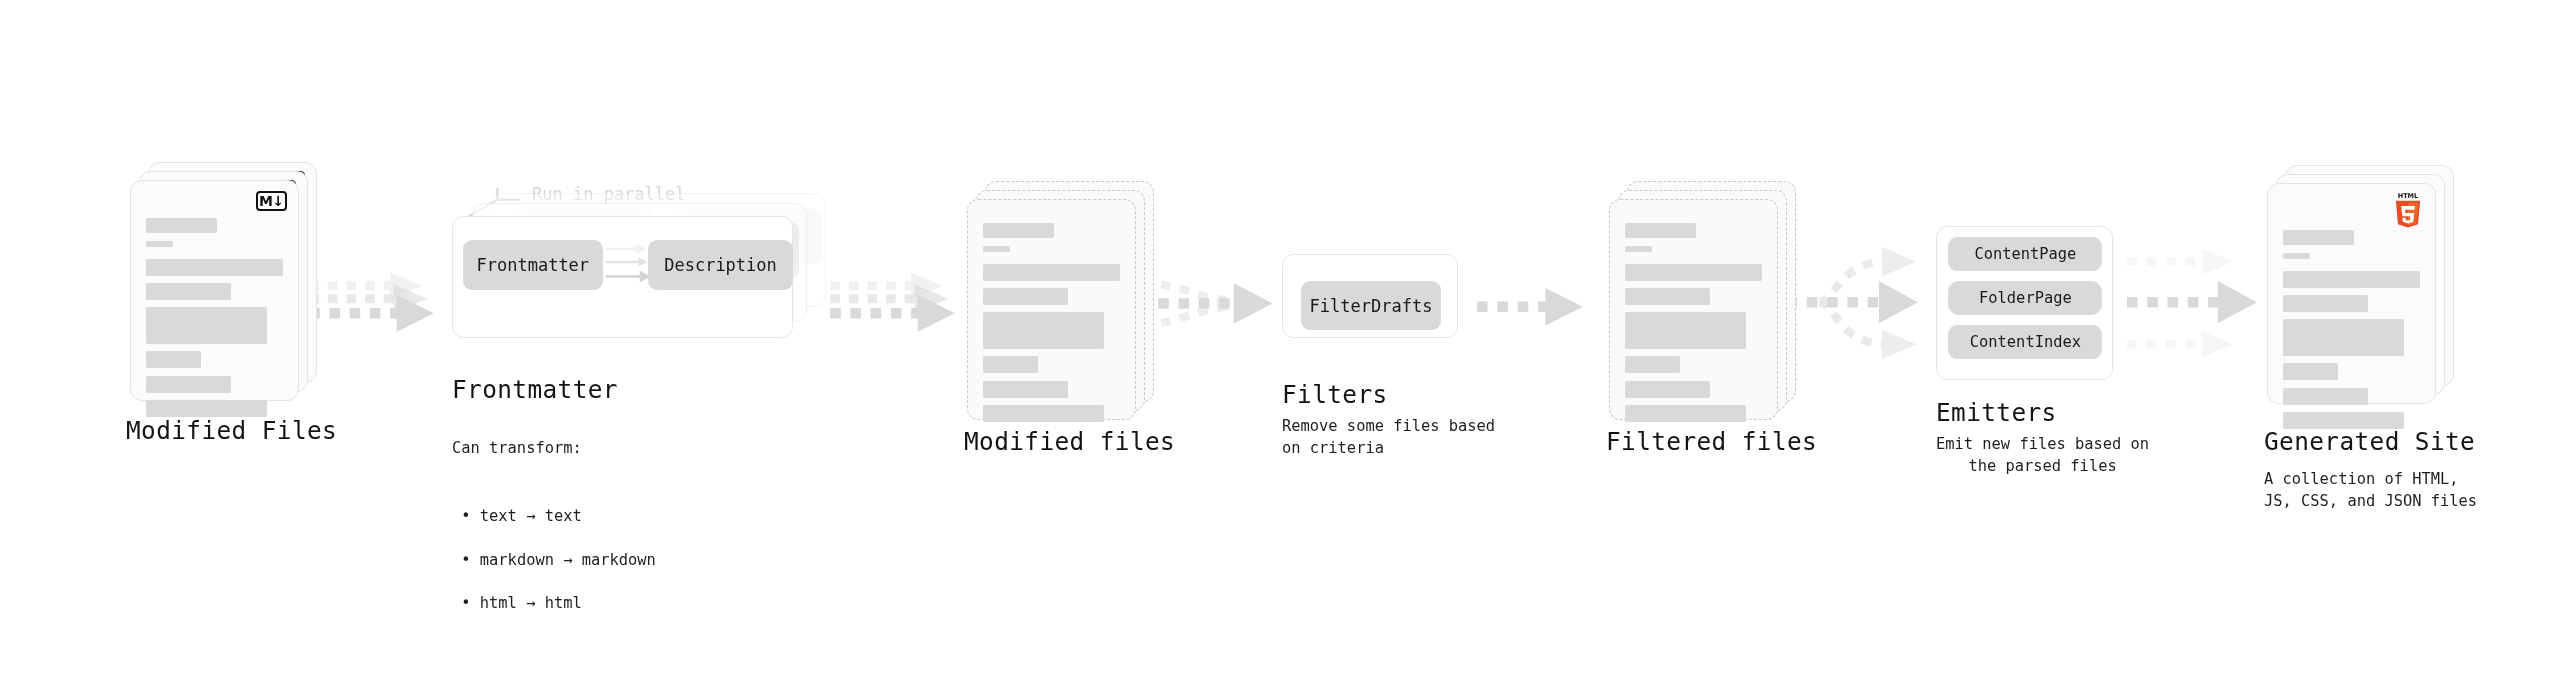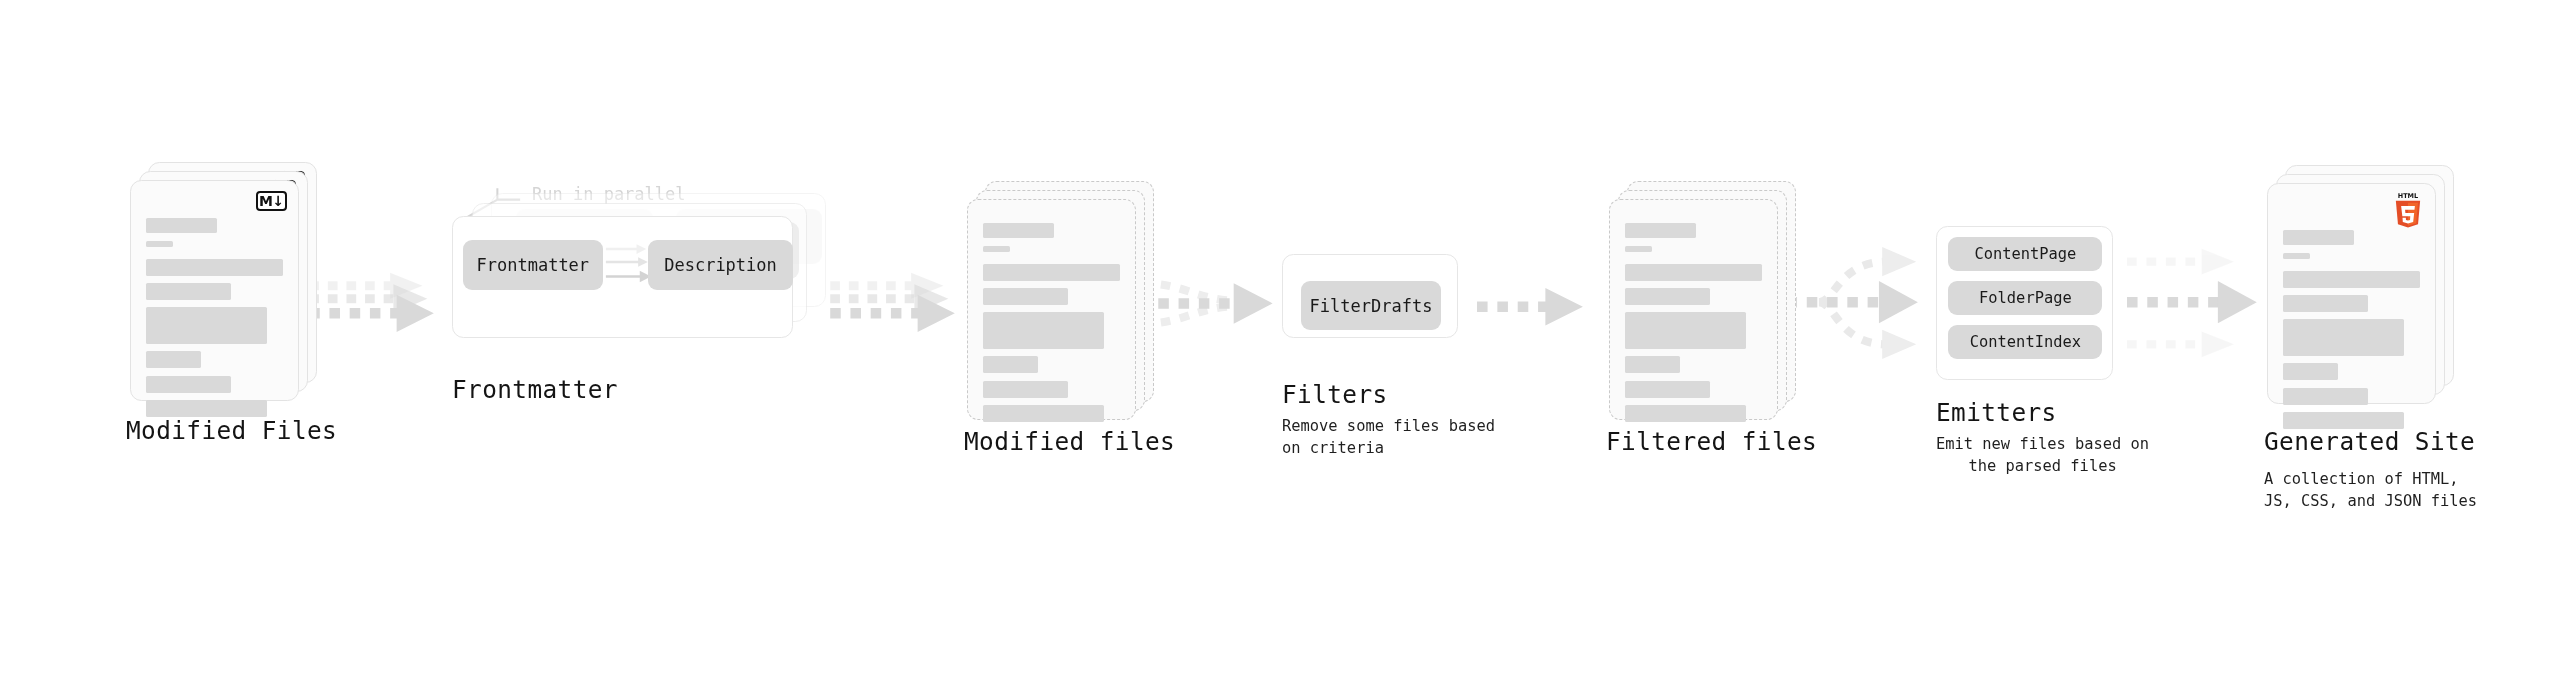--- a/index.html
+++ b/index.html
@@ -229,20 +229,34 @@
           <polygon points="44,37 58,44 44,51" fill="#cfcfcf"></polygon>
         </g>
       </svg>
 
       <div class="chip" style="left:195px; top:23px; width:145px; height:50px;">Description</div>
     </div>
   </div>
 
   <div class="stage-title" style="left:452px; top:375px;">Frontmatter</div>
 
+  <div class="stage-desc" style="left:452px; top:416px;">
+    <div>Can transform:</div>
+    <ul class="bullet-list" style="margin-top:2.4px;">
+      <li>
+        &nbsp;•&nbsp;<span>text → text</span>
+      </li>
+      <li>
+        &nbsp;•&nbsp;<span>markdown → markdown</span>
+      </li>
+      <li>
+        &nbsp;•&nbsp;<span>html → html</span>
+      </li>
+    </ul>
+  </div>
 
   <svg style="position:absolute; left:830px; top:268px;" width="138" height="89" viewBox="0 0 170 110">
     <g opacity="0.35">
       <line x1="0" y1="22" x2="108" y2="22" stroke="#d9d9d9" stroke-width="11" stroke-dasharray="12 11"></line>
       <polygon points="100,6 140,22 100,38" fill="#d9d9d9"></polygon>
     </g>
     <g opacity="0.6">
       <line x1="0" y1="38" x2="112" y2="38" stroke="#d9d9d9" stroke-width="11" stroke-dasharray="12 11"></line>
       <polygon points="104,20 146,38 104,56" fill="#d9d9d9"></polygon>
     </g>
@@ -321,21 +335,21 @@
     <polygon points="126,16 168,34 126,52" fill="#ededed"></polygon>
     <path d="M 48 84 C 68 84, 72 136, 132 136" fill="none" stroke="#e9e9e9" stroke-width="10" stroke-dasharray="12 12"></path>
     <polygon points="126,118 168,136 126,154" fill="#ededed"></polygon>
     <line x1="8" y1="84" x2="130" y2="84" stroke="#d9d9d9" stroke-width="13" stroke-dasharray="13 12"></line>
     <polygon points="122,58 170,84 122,110" fill="#d9d9d9"></polygon>
   </svg>
 
   <div class="stage" style="left:1936px; top:226px;">
     <div class="group-box front" style="left:0; top:0; width:177px; height:154px;">
       <div class="chip" style="left:11.4px; top:9.8px; width:154px; height:34px; font-size:15.4px;">ContentPage</div>
-      <div class="chip" style="left:11.4px; top:54px; width:154px; height:34px; font-size:15.4px;">FolderPage</div>
+      <div class="chip" style="left:11.4px; top:54px; width:154px; height:34px; font-size:15.4px;border-radius:11px;">FolderPage</div>
       <div class="chip" style="left:11.4px; top:98px; width:154px; height:34px; font-size:15.4px;text-align:center;">ContentIndex</div>
     </div>
   </div>
 
   <div class="stage-title" style="left:1936px; top:398px;">Emitters</div>
   <div class="stage-desc" style="left:1936px; top:434px;text-align:center;">Emit new files based on
 the parsed files</div>
 
   <svg style="position:absolute; left:2127px; top:234px;" width="146" height="138" viewBox="0 0 180 170">
     <g opacity="0.45">

